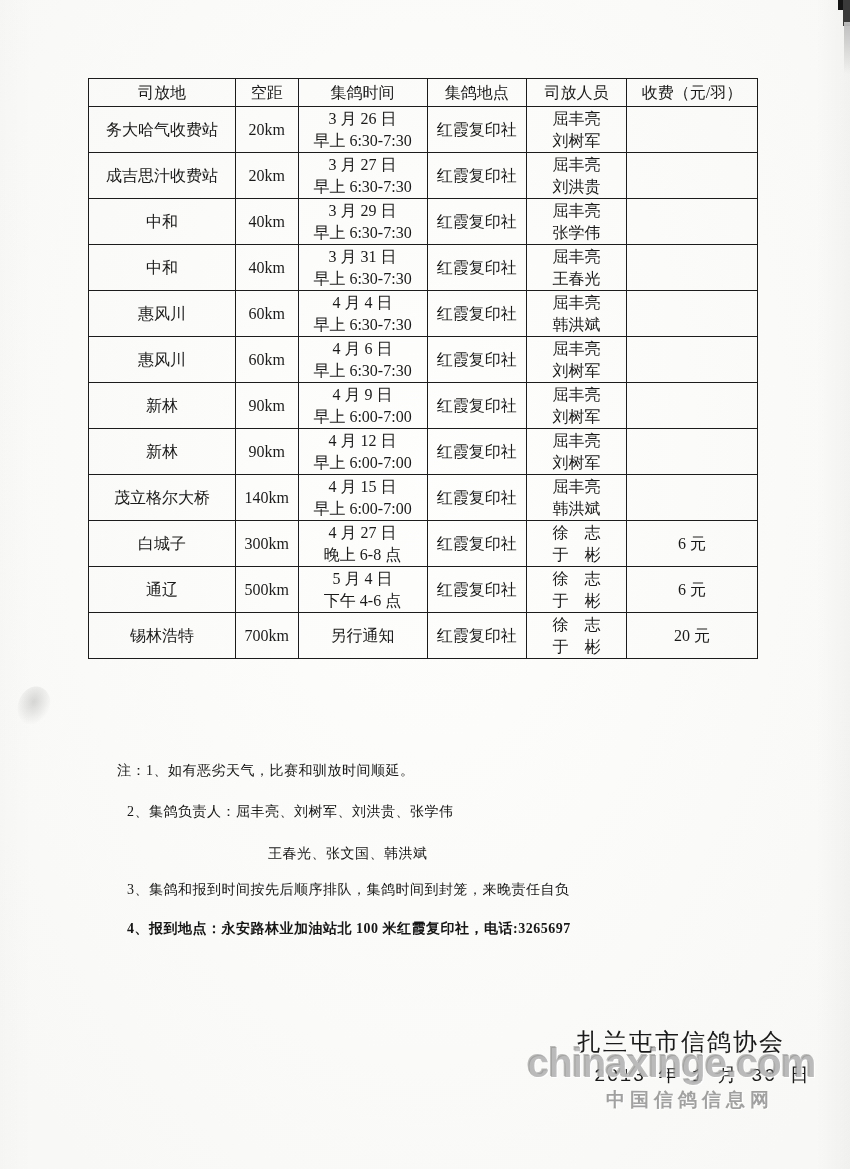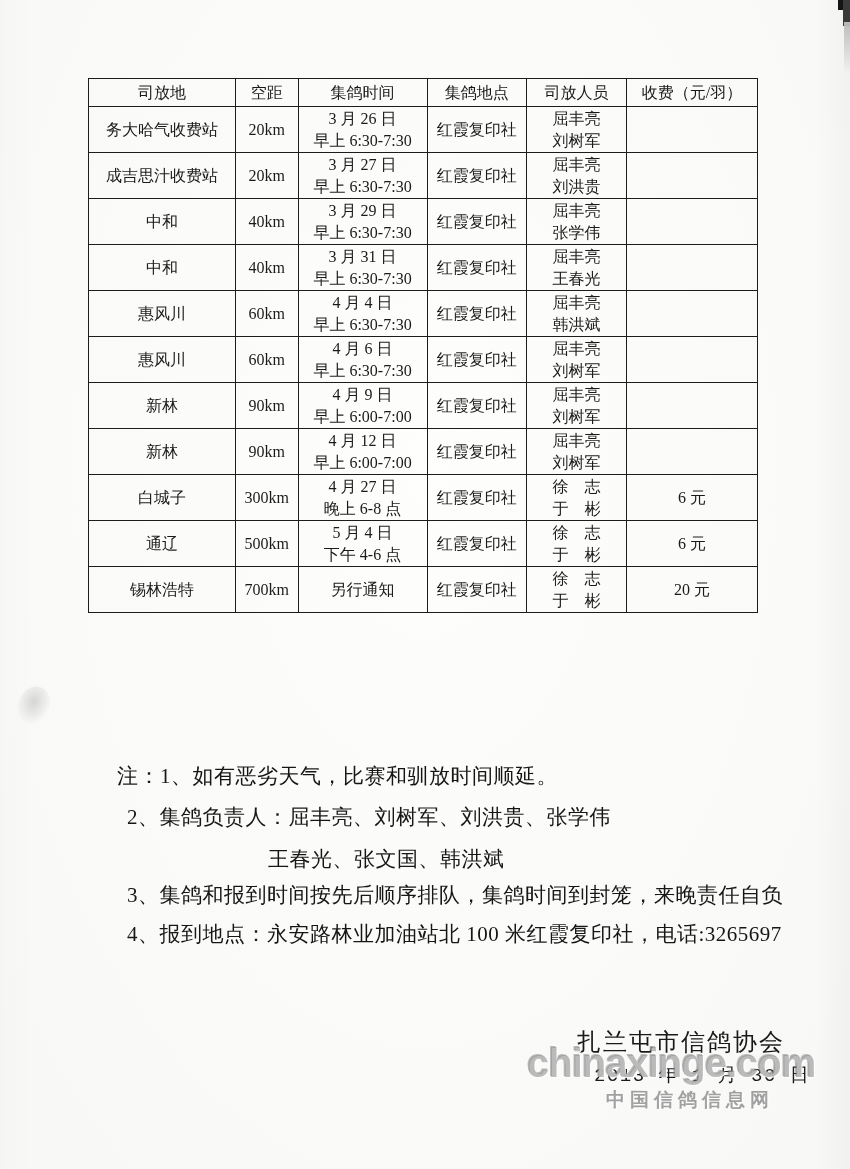--- a/index.html
+++ b/index.html
@@ -32,26 +32,26 @@
   .sched thead th{height:27px;line-height:18px;}
   .sched tbody td{height:45px;}
   .col-place{width:146px;}
   .col-dist{width:62px;}
   .col-time{width:128px;}
   .col-loc{width:99px;}
   .col-pers{width:99px;}
   .col-fee{width:130px;}
   .c-time div,.c-pers div{line-height:22px;}
   
-  .note{position:absolute;font-size:21px;letter-spacing:0.5px;white-space:nowrap;color:#161616;text-align:center;}
+  .note{position:absolute;font-size:14px;letter-spacing:0.5px;white-space:nowrap;color:#161616;text-align:center;}
   .note-1{left:117px;top:762px;}
   .note-2{left:127px;top:803px;}
   .note-2b{left:268px;top:845px;}
   .note-3{left:127px;top:881px;}
-  .note-4{left:127px;top:920px;}
+  .note-4{left:127px;top:920px;font-weight:bold;}
   
   .org-line{position:absolute;left:577px;top:1026px;font-size:24px;letter-spacing:2px;white-space:nowrap;}
   .date-line{position:absolute;left:594px;top:1062px;font-size:19px;letter-spacing:1.5px;white-space:nowrap;font-family:Liberation Mono, monospace;}
   
   .wm-en{
     position:absolute;left:527px;top:1041px;
     font-family:"Liberation Sans","DejaVu Sans",sans-serif;
     font-weight:bold;font-size:40px;letter-spacing:-1px;white-space:nowrap;
     color:rgba(148,148,148,0.62);
     text-shadow:1px 1px 0 rgba(255,255,255,0.9),-1px -1px 0 rgba(110,110,110,0.45);
@@ -203,20 +203,34 @@
           <div>早上 6:00-7:00</div>
         </td>
       <td>红霞复印社</td>
       <td class="c-pers">
           <div>屈丰亮</div>
           <div>刘树军</div>
         </td>
       <td></td>
     </tr>
     <tr>
+      <td>茂立格尔大桥</td>
+      <td>140km</td>
+      <td class="c-time">
+          <div>4 月 15 日</div>
+          <div>早上 6:00-7:00</div>
+        </td>
+      <td>红霞复印社</td>
+      <td class="c-pers">
+          <div>屈丰亮</div>
+          <div>韩洪斌</div>
+        </td>
+      <td></td>
+    </tr>
+    <tr>
       <td>白城子</td>
       <td>300km</td>
       <td class="c-time">
           <div>4 月 27 日</div>
           <div>晚上 6-8 点</div>
         </td>
       <td>红霞复印社</td>
       <td class="c-pers">
           <div>徐　志</div>
           <div>于　彬</div>

